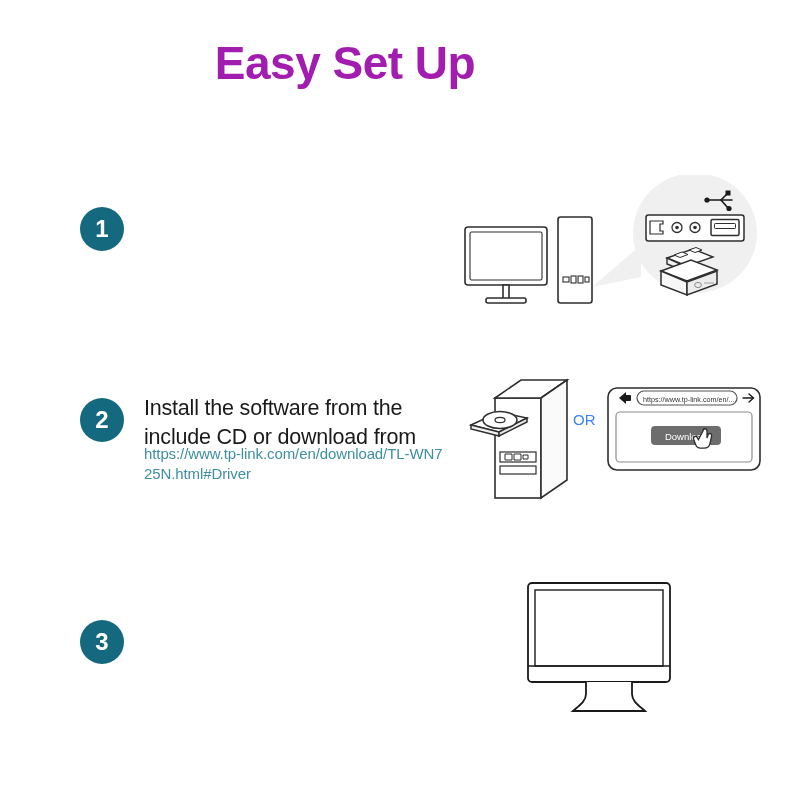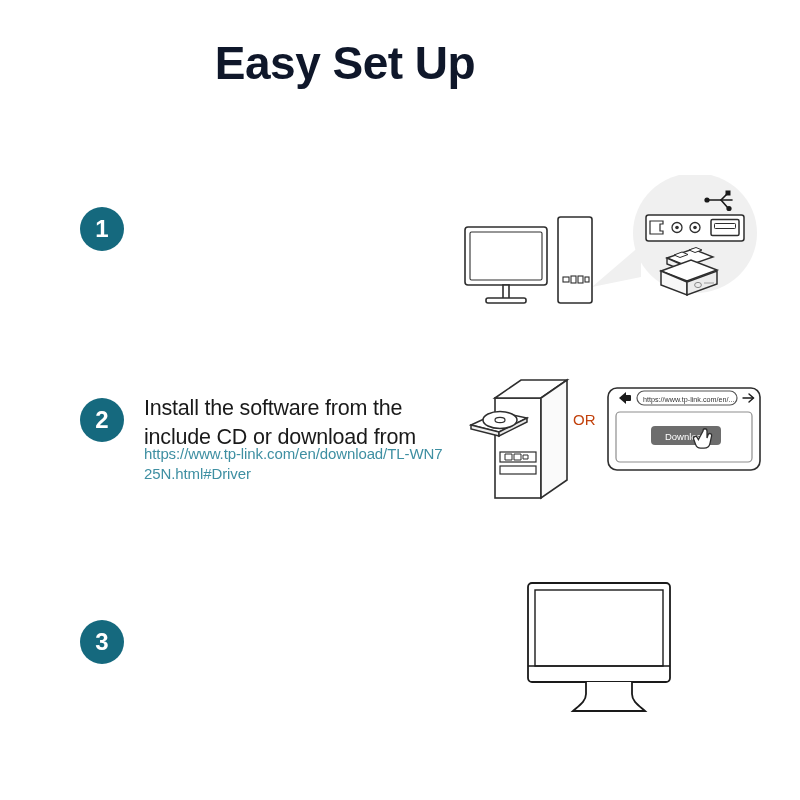--- a/index.html
+++ b/index.html
@@ -19,21 +19,21 @@
   
   .page-title {
     position: absolute;
     left: 0;
     top: 38px;
     width: 690px;
     text-align: center;
     font-size: 46px;
     font-weight: bold;
     letter-spacing: -0.5px;
-    color: #0f172a;
+    color: #a21caf;
     line-height: 1.1;
   }
 
   
   .step {
     position: absolute;
     left: 0;
     width: 800px;
     height: 160px;
   }
@@ -93,21 +93,21 @@
     width: 330px;
     height: 160px;
   }
   .step-art svg { display: block; }
 
   .or-label {
     position: absolute;
     left: 573px;
     top: 411px;
     font-size: 15px;
-    color: #c2410c;
+    color: #3b82f6;
     font-weight: normal;
   }
 </style>
 </head>
 <body>
 
 <div class="page-title">Easy Set Up</div>
 
 <div class="step" id="step-1">
 

